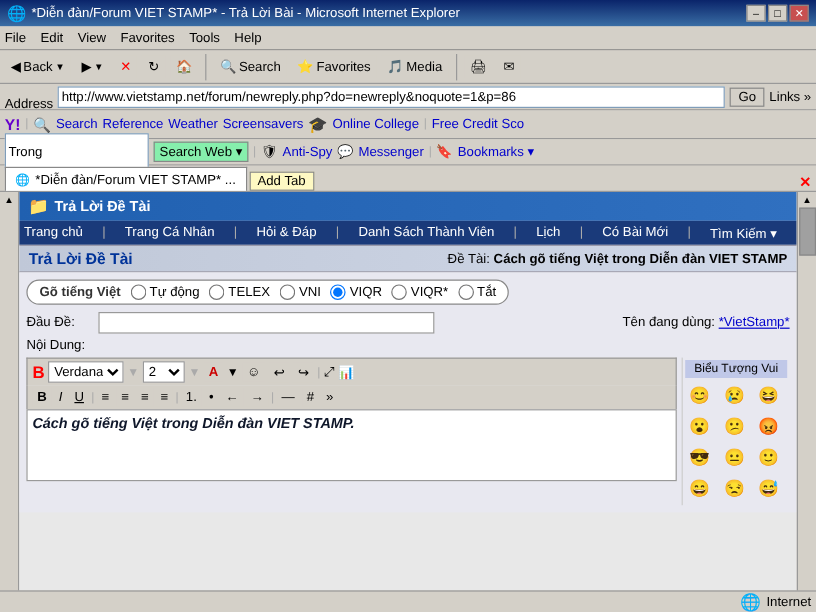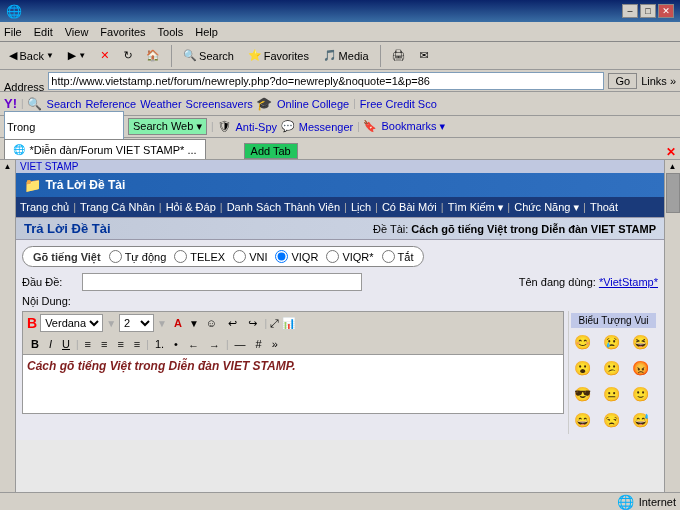--- a/index.html
+++ b/index.html
@@ -141,26 +141,25 @@
       border: 1px solid #888;
       border-bottom: none;
       padding: 2px 8px;
       font-size: 11px;
       cursor: pointer;
       display: flex; align-items: center; gap: 4px;
       height: 20px;
     }
     .tab.active { background: white; }
     .tab-add {
-      background: #22c55e;
+      background: #fef9c3;
       border: 1px solid #888;
       padding: 1px 6px;
       font-size: 11px;
       cursor: pointer;
-      margin-left: 36px;
     }
     .tab-close-x {
       color: #ff0000;
       font-weight: bold;
       font-size: 12px;
       cursor: pointer;
     }
 
     
     .content-area {
@@ -186,21 +185,21 @@
 
     
     .site-nav {
       background: #1a3a7a;
       color: white;
       display: flex;
       align-items: center;
       font-size: 11px;
       height: 20px;
       padding: 0 4px;
-      gap: 4px;
+      gap: 16px;
     }
     .site-nav-item { cursor: pointer; white-space: nowrap; }
 
     
     .form-area {
       background: #e8e8f0;
       padding: 6px;
     }
 
     
@@ -278,21 +277,21 @@
 
     
     .text-editor {
       border: 1px solid #999;
       background: white;
       height: 60px;
       padding: 4px;
       font-size: 12px;
     }
     .text-content {
-      color: #7f1d1d;
+      color: #0f172a;
       font-weight: bold;
       font-style: italic;
     }
 
     
     .emoji-panel {
       width: 90px;
       background: #e8e8f0;
       border-left: 1px solid #ccc;
       padding: 2px;
@@ -359,20 +358,21 @@
     .main-wrapper { position: relative; width: 680px; height: 510px; overflow: hidden; }
   </style>
 </head>
 <body>
 
 <div class="main-wrapper">
 
   <div class="title-bar">
     <div class="title-bar-left">
       <span style="font-size:13px;">🌐</span>
+      <span>*Diễn đàn/Forum VIET STAMP* - Trả Lời Bài - Microsoft Internet Explorer</span>
     </div>
     <div class="title-bar-right">
       <div class="win-btn">–</div>
       <div class="win-btn">□</div>
       <div class="win-btn close">✕</div>
     </div>
   </div>
 
   <div class="menu-bar">
     <span class="menu-item">File</span>
@@ -468,23 +468,20 @@
   </div>
 
   <div class="content-area">
 
     <div class="scroll-left">
       <span style="font-size:8px; margin-top:2px;">▲</span>
     </div>
 
     <div class="page-content">
 
-      <div style="background:#c0c8e0; padding:1px 4px; font-size:10px;">
-        <span style="color:#0000cc; cursor:pointer;">VIET STAMP</span>
-      </div>
 
       <div style="background:linear-gradient(to right, #2060b0, #3070c0); color:white; padding:2px 8px; display:flex; align-items:center; font-size:12px; font-weight:bold; height:24px;">
         <span style="font-size:14px; margin-right:4px;">📁</span>
         <span>Trả Lời Đề Tài</span>
       </div>
 
       <div class="site-nav">
         <span class="site-nav-item">Trang chủ</span>
         <span style="color:#aaa;">|</span>
         <span class="site-nav-item">Trang Cá Nhân</span>

